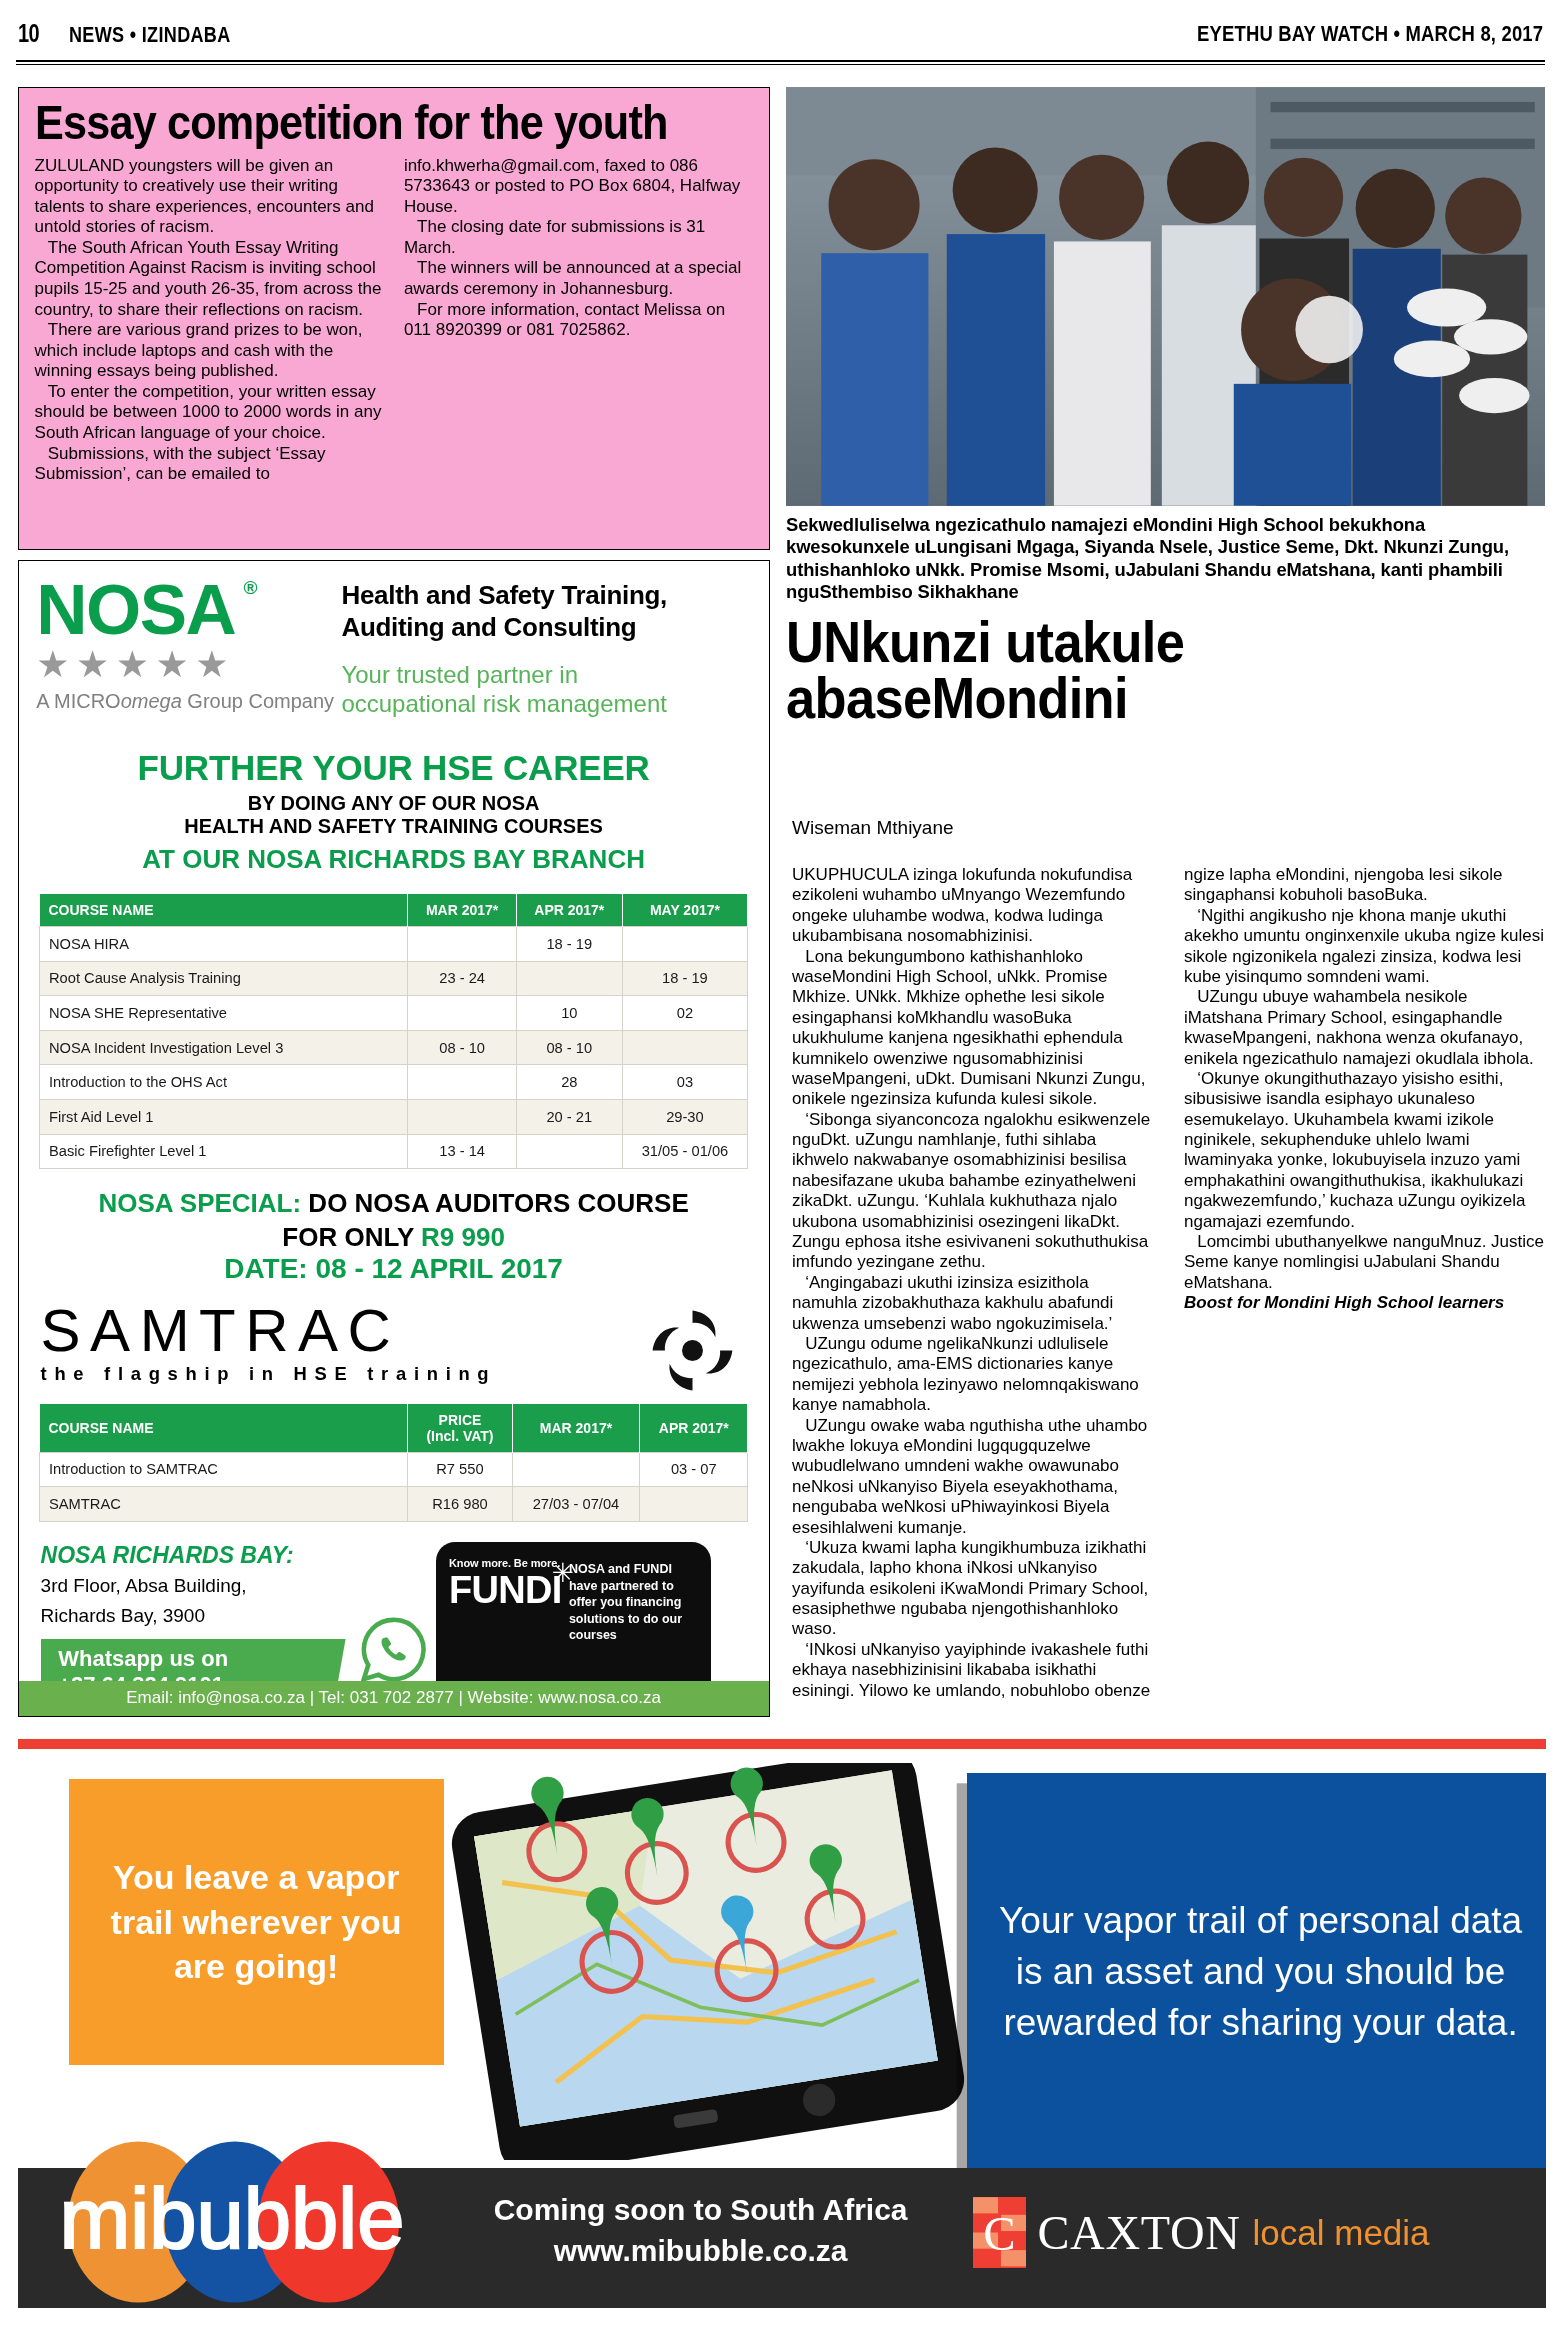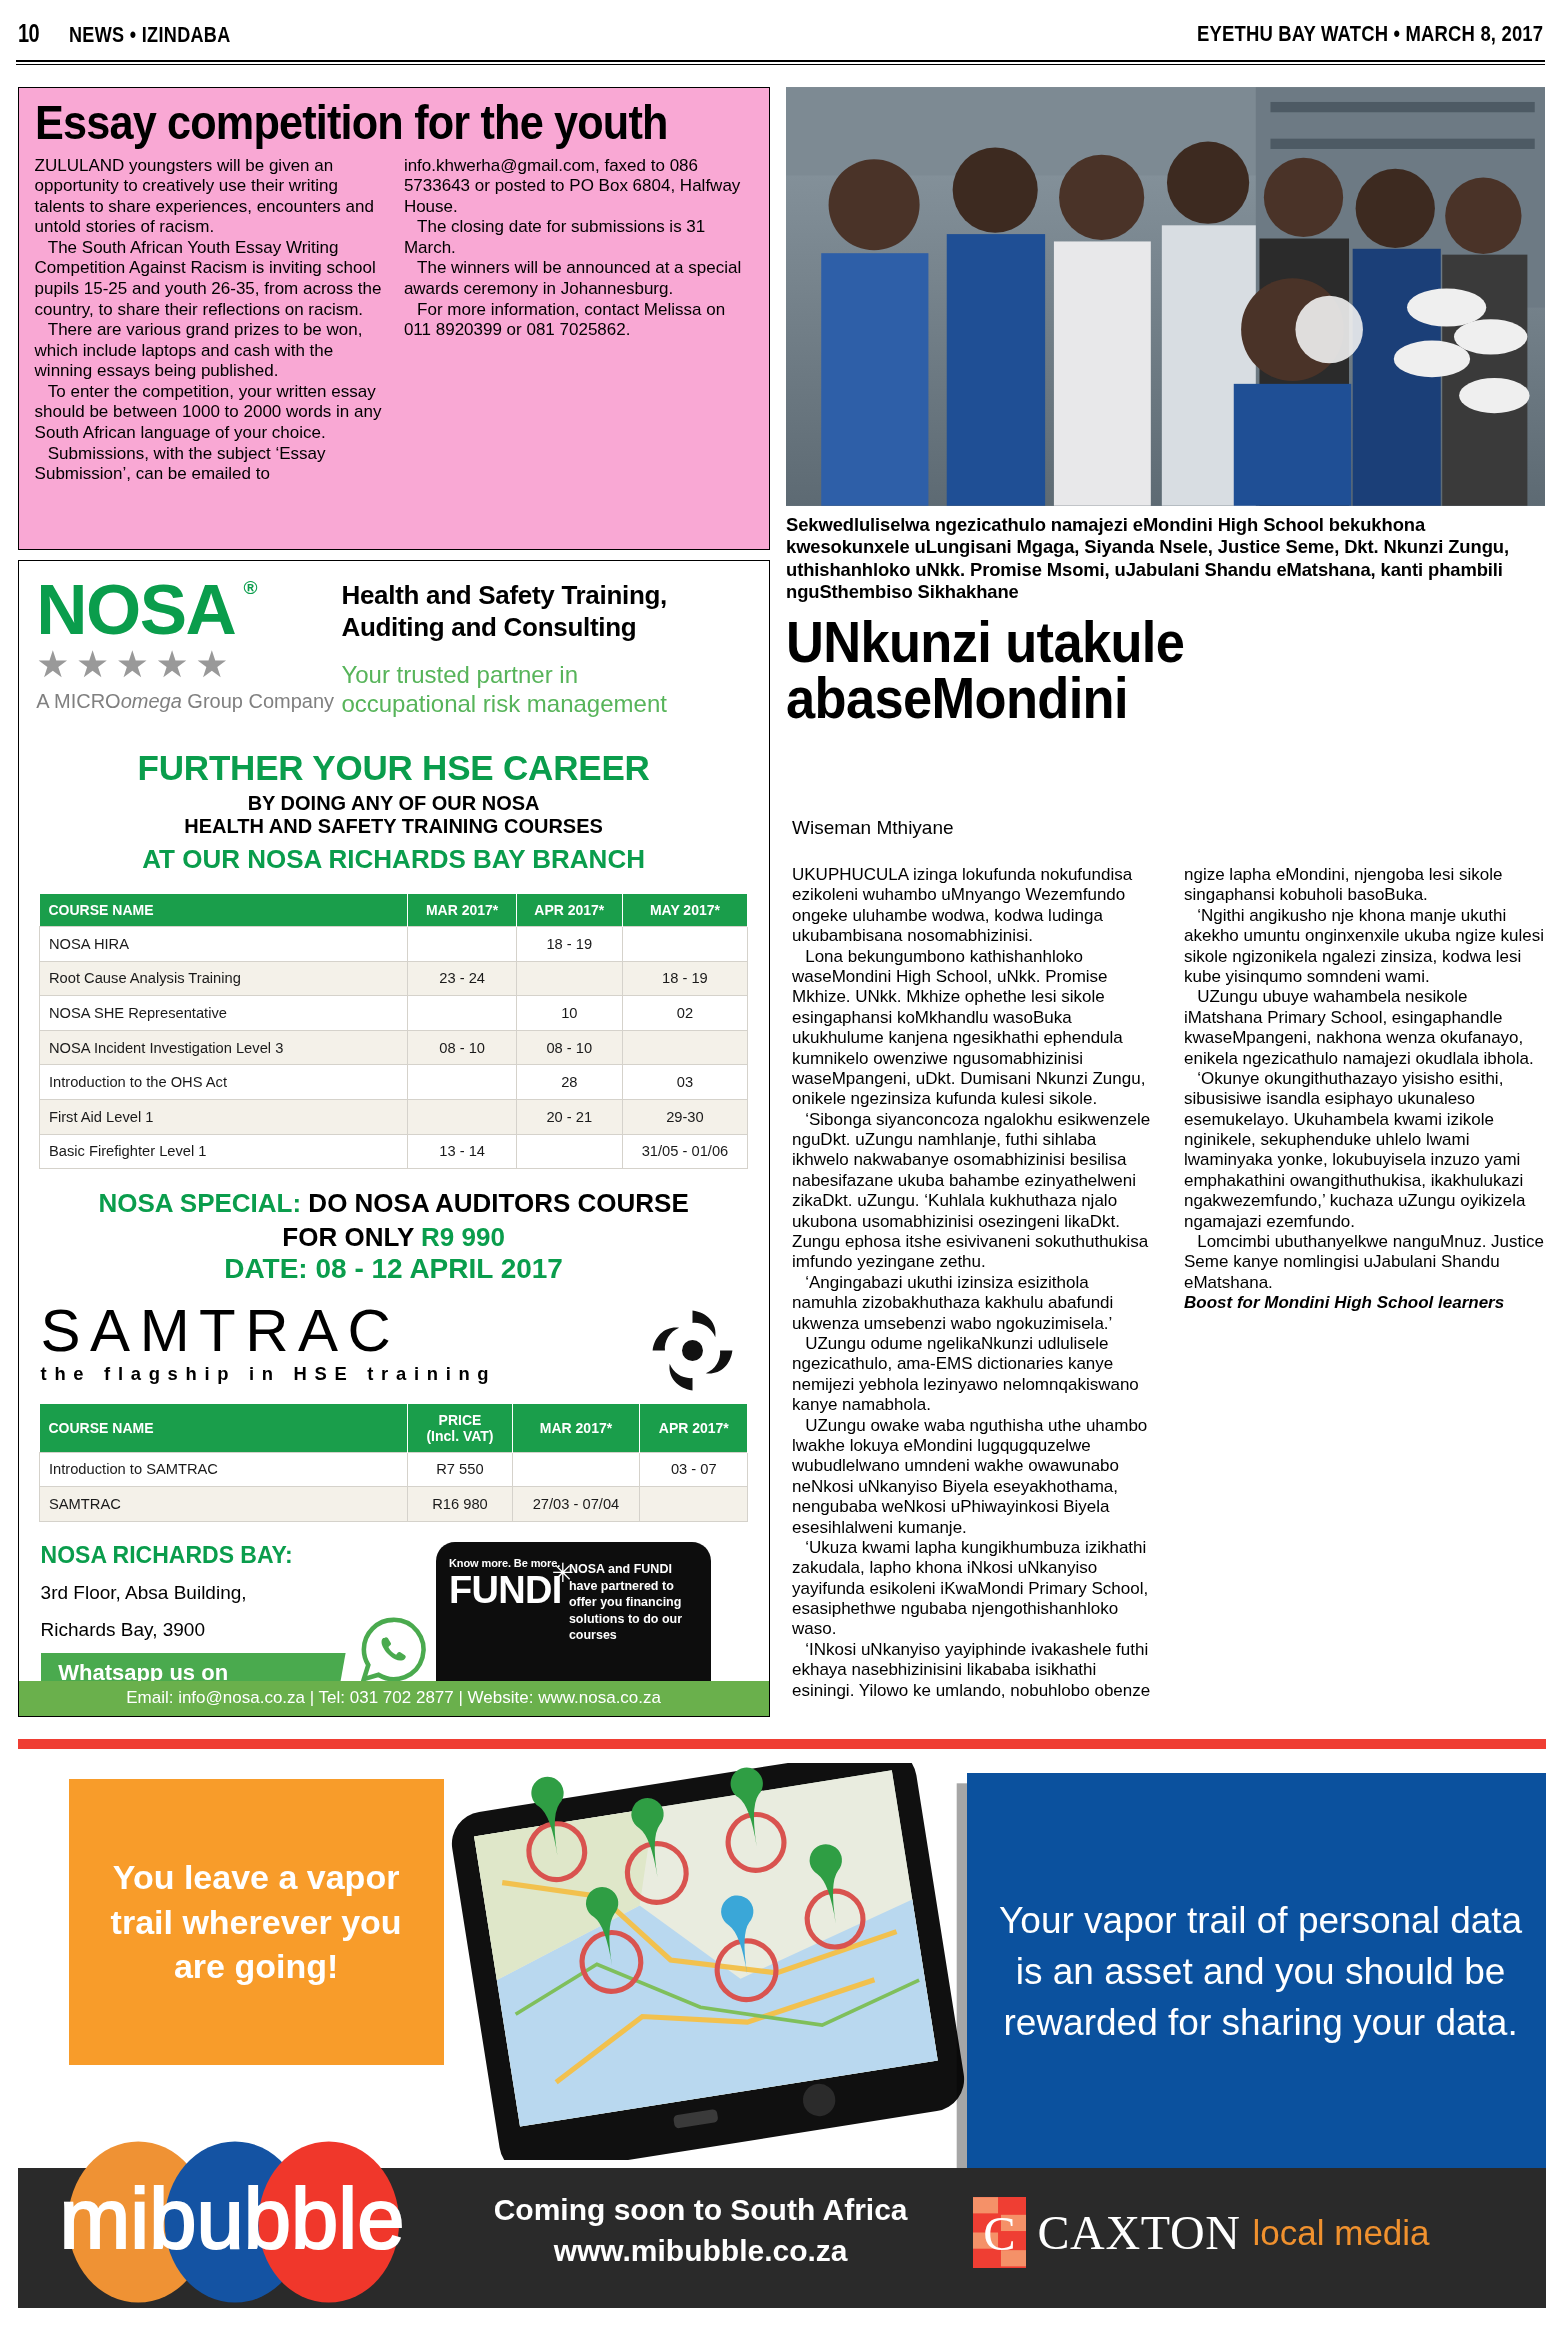--- a/index.html
+++ b/index.html
@@ -92,22 +92,22 @@
   .samtrac-wrap { position:relative; margin-top:16px; padding:0 22px; }
   .samtrac-word {
     font-size:60px; letter-spacing:9.5px; font-weight:normal; line-height:1;
     font-family:"Liberation Sans", sans-serif;
   }
   .samtrac-sub { font-size:18.4px; letter-spacing:7.7px; font-weight:bold; margin-top:1.5px; }
   .samtrac-swirl { position:absolute; right:29px; top:1.5px; width:95px; height:95px; }
 
   .addr-row { display:flex; padding:20.6px 22px 0 22px; gap:13.2px; }
   .addr-left { width:382px; position:relative; }
-  .addr-head { font-size:23px; font-weight:bold; color:#0a9d4c; }
-  .addr-line { font-size:19px; line-height:1.3; margin-top:12px; }
+  .addr-head { font-size:23px; font-weight:bold; color:#0a9d4c;font-style:italic; }
+  .addr-line { font-size:19px; line-height:1.3; margin-top:5px; }
   .wa-banner {
     margin-top:10.3px; width:305px; background:#4aaa4e; color:#fff;
     padding:6.6px 13.2px 8px 17.6px; font-size:22px; font-weight:bold; line-height:1.22;
     clip-path: polygon(0 0, 100% 0, 96% 100%, 0% 100%);
   }
   .wa-icon { position:absolute; left:316px; top:71px; width:73px; height:73px; }
   .fundi {
     width:275px; height:169px; background:#0d0d0d; border-radius:19px; color:#fff;
     padding:14.7px 13.2px; display:flex; gap:7.3px; position:relative;
   }

